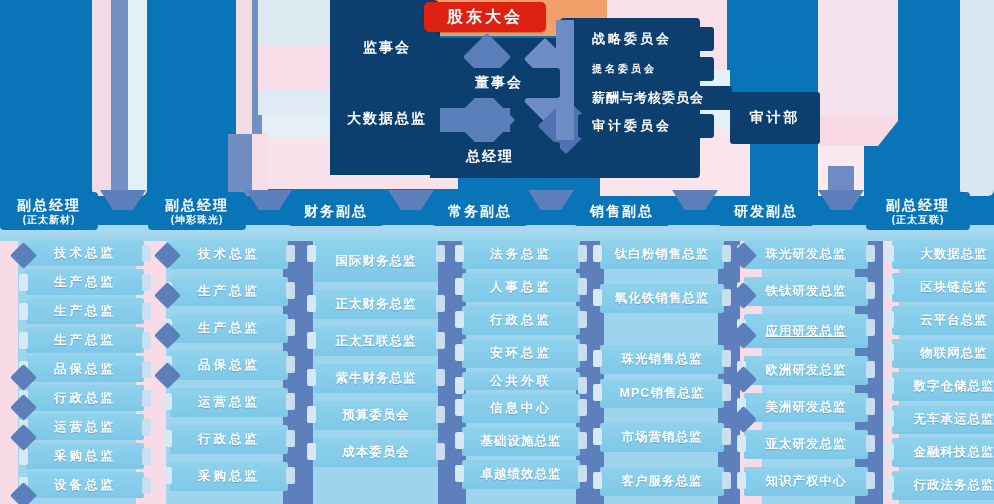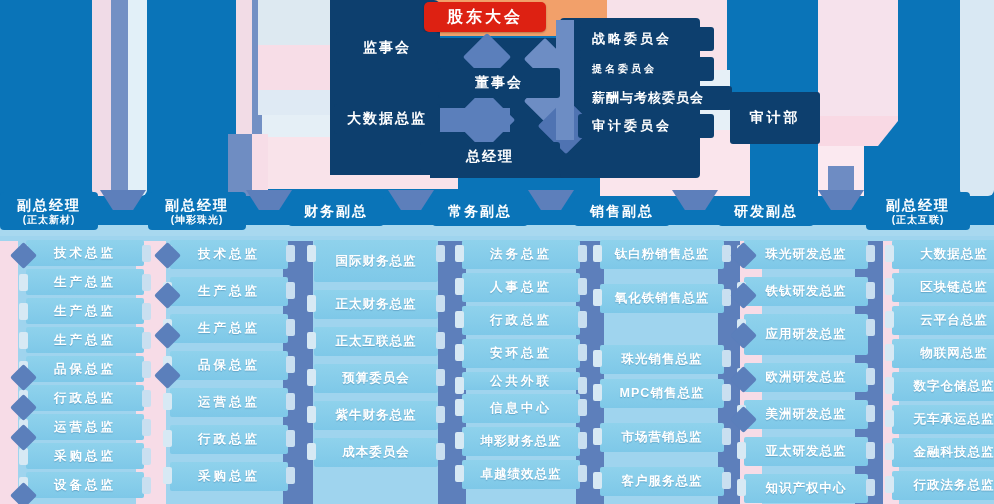--- a/index.html
+++ b/index.html
@@ -196,46 +196,46 @@
       <div class="chip sp" style="height: 29px; margin-bottom: 8px;">生产总监</div>
       <div class="chip sp" style="height: 29px; margin-bottom: 8px;">品保总监</div>
       <div class="chip sp" style="height: 29px; margin-bottom: 8px;">运营总监</div>
       <div class="chip sp" style="height: 29px; margin-bottom: 8px;">行政总监</div>
       <div class="chip sp" style="height: 29px; margin-bottom: 8px;">采购总监</div>
     </div>
   <div class="col wide" style="left:314px;">
       <div class="chip" style="height: 42px; margin-bottom: 8px;">国际财务总监</div>
       <div class="chip" style="height: 29px; margin-bottom: 8px;">正太财务总监</div>
       <div class="chip" style="height: 29px; margin-bottom: 8px;">正太互联总监</div>
+      <div class="chip" style="height: 29px; margin-bottom: 8px;">紫牛财务总监</div>
       <div class="chip" style="height: 29px; margin-bottom: 8px;">预算委员会</div>
-      <div class="chip" style="height: 29px; margin-bottom: 8px;">紫牛财务总监</div>
       <div class="chip" style="height: 29px; margin-bottom: 8px;">成本委员会</div>
     </div>
   <div class="col" style="left:462px;">
       <div class="chip sp" style="height: 29px; margin-bottom: 4px;">法务总监</div>
       <div class="chip sp" style="height: 29px; margin-bottom: 4px;">人事总监</div>
       <div class="chip sp" style="height: 29px; margin-bottom: 4px;">行政总监</div>
       <div class="chip sp" style="height: 29px; margin-bottom: 4px;">安环总监</div>
       <div class="chip sp" style="height: 18px; margin-bottom: 4px;">公共外联</div>
       <div class="chip sp" style="height: 29px; margin-bottom: 4px;">信息中心</div>
-      <div class="chip" style="height: 29px; margin-bottom: 4px;">坤彩财务总监</div>
+      <div class="chip" style="height: 29px; margin-bottom: 4px;">基础设施总监</div>
       <div class="chip" style="height: 29px; margin-bottom: 4px;">卓越绩效总监</div>
     </div>
   <div class="col wide" style="left:600px;">
       <div class="chip" style="height: 29px; margin-bottom: 15px;">钛白粉销售总监</div>
       <div class="chip" style="height: 29px; margin-bottom: 32px;">氧化铁销售总监</div>
       <div class="chip" style="height: 29px; margin-bottom: 5px;">珠光销售总监</div>
       <div class="chip" style="height: 29px; margin-bottom: 15px;">MPC销售总监</div>
       <div class="chip" style="height: 29px; margin-bottom: 15px;">市场营销总监</div>
       <div class="chip" style="height: 29px; margin-bottom: 15px;">客户服务总监</div>
     </div>
   <div class="col wide" style="left:744px;">
       <div class="chip" style="height: 29px; margin-bottom: 8px;">珠光研发总监</div>
       <div class="chip" style="height: 29px; margin-bottom: 8px;">铁钛研发总监</div>
-      <div class="chip" style="height: 41px; margin-bottom: 8px;">应用研发总监</div>
+      <div class="chip" style="height: 34px; margin-bottom: 8px; text-decoration: underline;">应用研发总监</div>
       <div class="chip" style="height: 29px; margin-bottom: 8px;">欧洲研发总监</div>
       <div class="chip" style="height: 29px; margin-bottom: 8px;">美洲研发总监</div>
       <div class="chip" style="height: 29px; margin-bottom: 8px;">亚太研发总监</div>
       <div class="chip" style="height: 29px; margin-bottom: 8px;">知识产权中心</div>
     </div>
   <div class="col wide" style="left:892px;">
       <div class="chip" style="height: 29px; margin-bottom: 4px;">大数据总监</div>
       <div class="chip" style="height: 29px; margin-bottom: 4px;">区块链总监</div>
       <div class="chip" style="height: 29px; margin-bottom: 4px;">云平台总监</div>
       <div class="chip" style="height: 29px; margin-bottom: 4px;">物联网总监</div>

